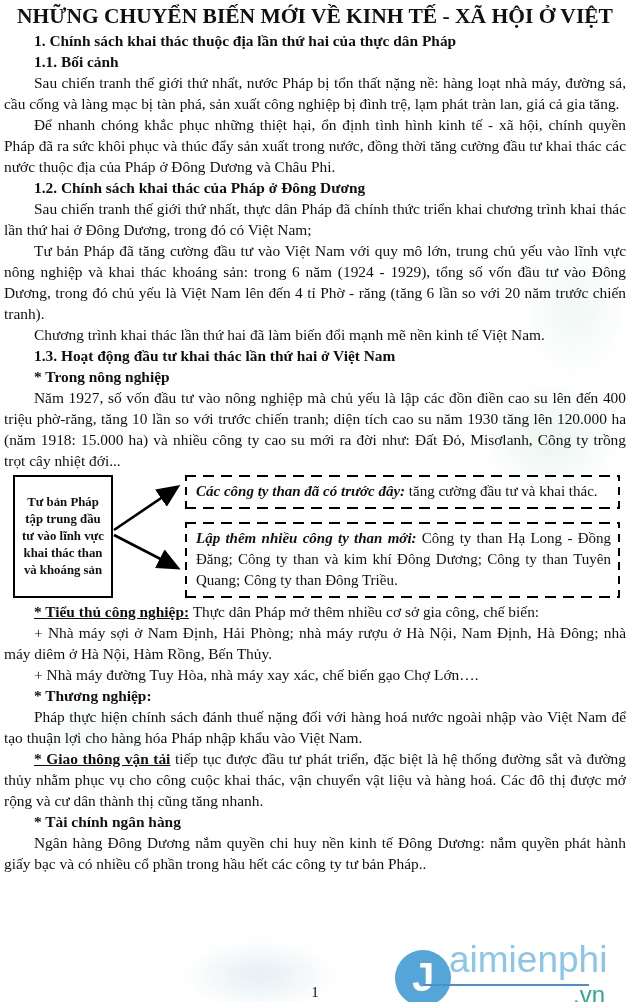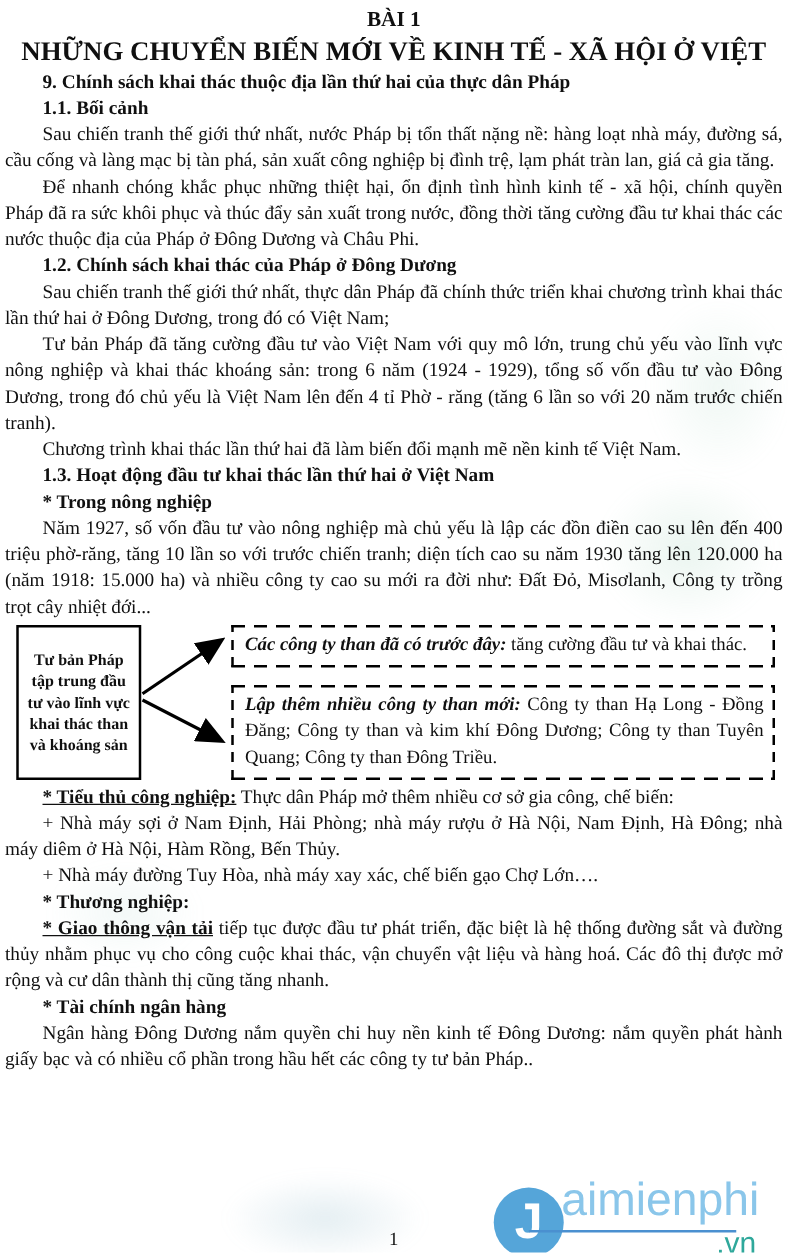--- a/index.html
+++ b/index.html
@@ -67,27 +67,26 @@
 
 <div class="bg-blobs">
   <div class="blob blob1"></div>
   <div class="blob blob2"></div>
   <div class="blob blob3"></div>
   <div class="blob blob4"></div>
 </div>
 
 <div class="doc">
 
-  <div class="lesson">BÀI 1</div>
 
   <div class="main-title">
     <div>NHỮNG CHUYỂN BIẾN MỚI VỀ KINH TẾ - XÃ HỘI Ở VIỆT</div>
   </div>
 
-  <p class="hd">9. Chính sách khai thác thuộc địa lần thứ hai của thực dân Pháp</p>
+  <p class="hd">1. Chính sách khai thác thuộc địa lần thứ hai của thực dân Pháp</p>
   <p class="hd">1.1. Bối cảnh</p>
   <p class="body">Sau chiến tranh thế giới thứ nhất, nước Pháp bị tổn thất nặng nề: hàng loạt nhà máy, đường sá, cầu cống và làng mạc bị tàn phá, sản xuất công nghiệp bị đình trệ, lạm phát tràn lan, giá cả gia tăng.</p>
   <p class="body">Để nhanh chóng khắc phục những thiệt hại, ổn định tình hình kinh tế - xã hội, chính quyền Pháp đã ra sức khôi phục và thúc đẩy sản xuất trong nước, đồng thời tăng cường đầu tư khai thác các nước thuộc địa của Pháp ở Đông Dương và Châu Phi.</p>
 
   <p class="hd">1.2. Chính sách khai thác của Pháp ở Đông Dương</p>
   <p class="body">Sau chiến tranh thế giới thứ nhất, thực dân Pháp đã chính thức triển khai chương trình khai thác lần thứ hai ở Đông Dương, trong đó có Việt Nam;</p>
   <p class="body">Tư bản Pháp đã tăng cường đầu tư vào Việt Nam với quy mô lớn, trung chủ yếu vào lĩnh vực nông nghiệp và khai thác khoáng sản: trong 6 năm (1924 - 1929), tổng số vốn đầu tư vào Đông Dương, trong đó chủ yếu là Việt Nam lên đến 4 tỉ Phờ - răng (tăng 6 lần so với 20 năm trước chiến tranh).</p>
   <p class="body">Chương trình khai thác lần thứ hai đã làm biến đổi mạnh mẽ nền kinh tế Việt Nam.</p>
 
   <p class="hd">1.3. Hoạt động đầu tư khai thác lần thứ hai ở Việt Nam</p>
@@ -117,20 +116,21 @@
     </div>
   </div>
 
   <p class="body">
     <span class="lead">* Tiểu thủ công nghiệp:</span><span> Thực dân Pháp mở thêm nhiều cơ sở gia công, chế biến:</span>
   </p>
   <p class="body">+ Nhà máy sợi ở Nam Định, Hải Phòng; nhà máy rượu ở Hà Nội, Nam Định, Hà Đông; nhà máy diêm ở Hà Nội, Hàm Rồng, Bến Thủy.</p>
   <p class="body">+ Nhà máy đường Tuy Hòa, nhà máy xay xác, chế biến gạo Chợ Lớn….</p>
 
   <p class="hd">* Thương nghiệp:</p>
+  <p class="body">Pháp thực hiện chính sách đánh thuế nặng đối với hàng hoá nước ngoài nhập vào Việt Nam để tạo thuận lợi cho hàng hóa Pháp nhập khẩu vào Việt Nam.</p>
 
   <p class="body">
     <span class="lead">* Giao thông vận tải</span><span> tiếp tục được đầu tư phát triển, đặc biệt là hệ thống đường sắt và đường thủy nhằm phục vụ cho công cuộc khai thác, vận chuyển vật liệu và hàng hoá. Các đô thị được mở rộng và cư dân thành thị cũng tăng nhanh.</span>
   </p>
 
   <p class="hd">* Tài chính ngân hàng</p>
   <p class="body">Ngân hàng Đông Dương nắm quyền chi huy nền kinh tế Đông Dương: nắm quyền phát hành giấy bạc và có nhiều cổ phần trong hầu hết các công ty tư bản Pháp..</p>
 
 </div>
 

